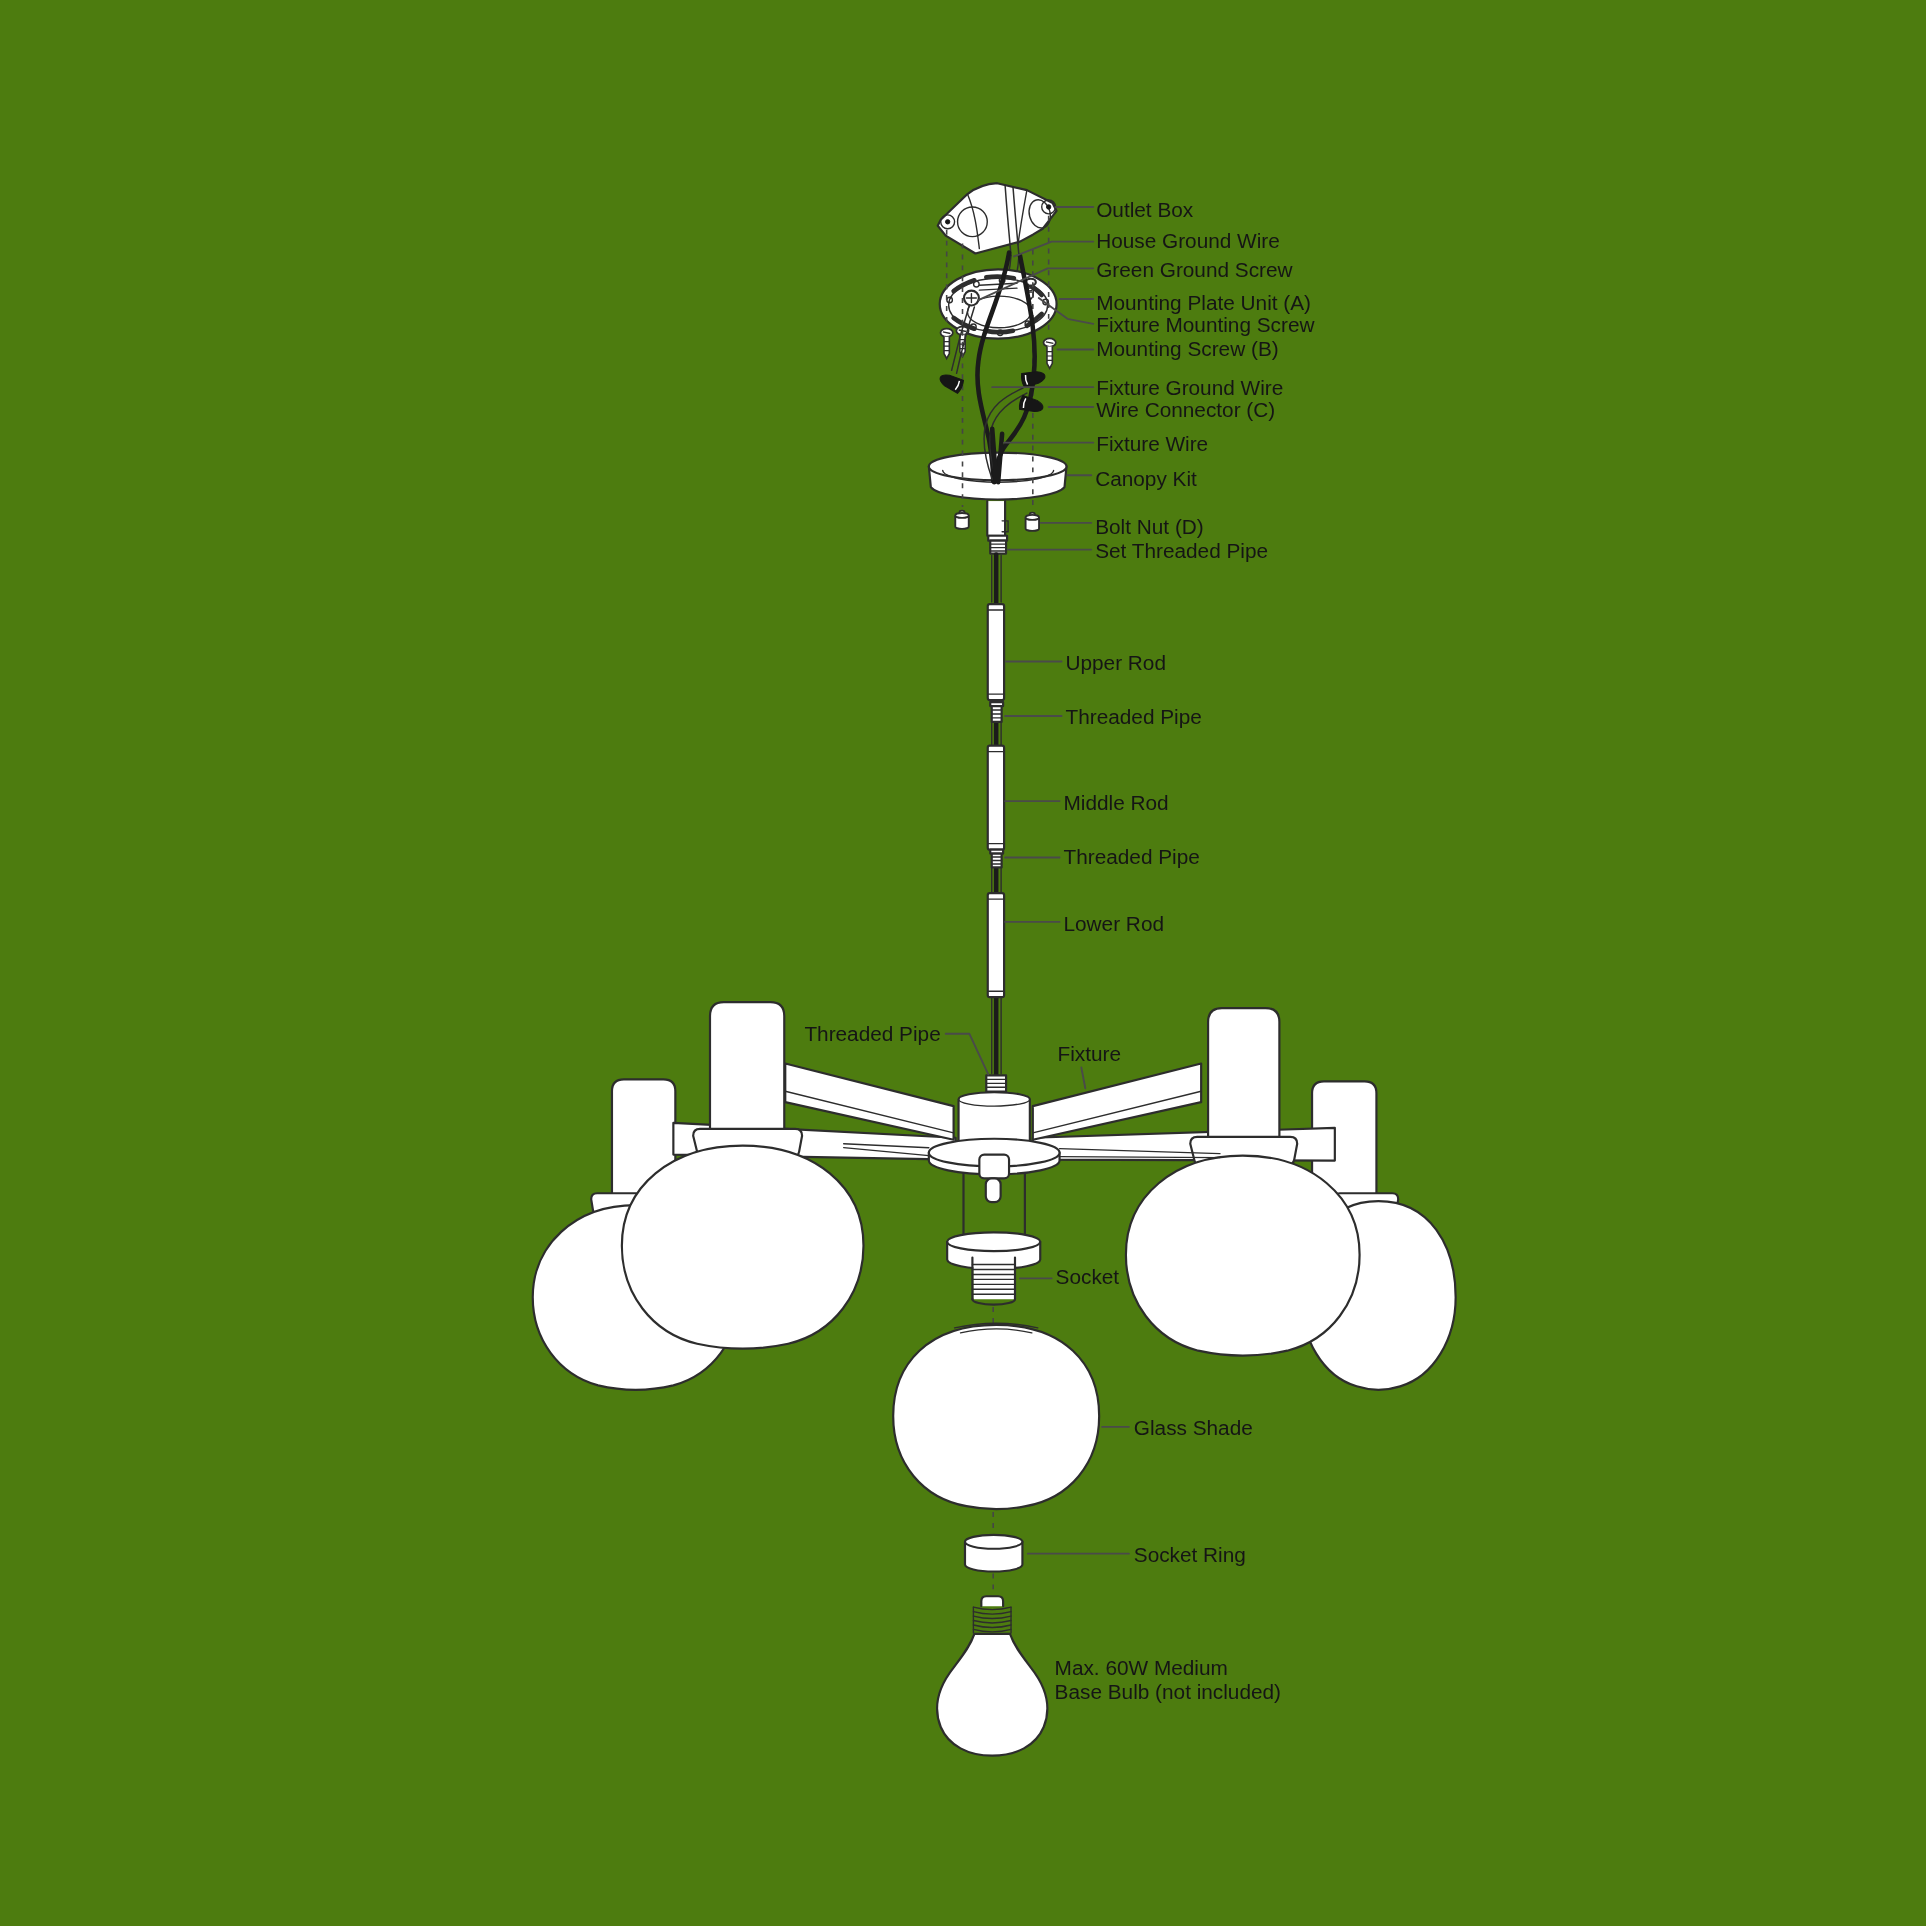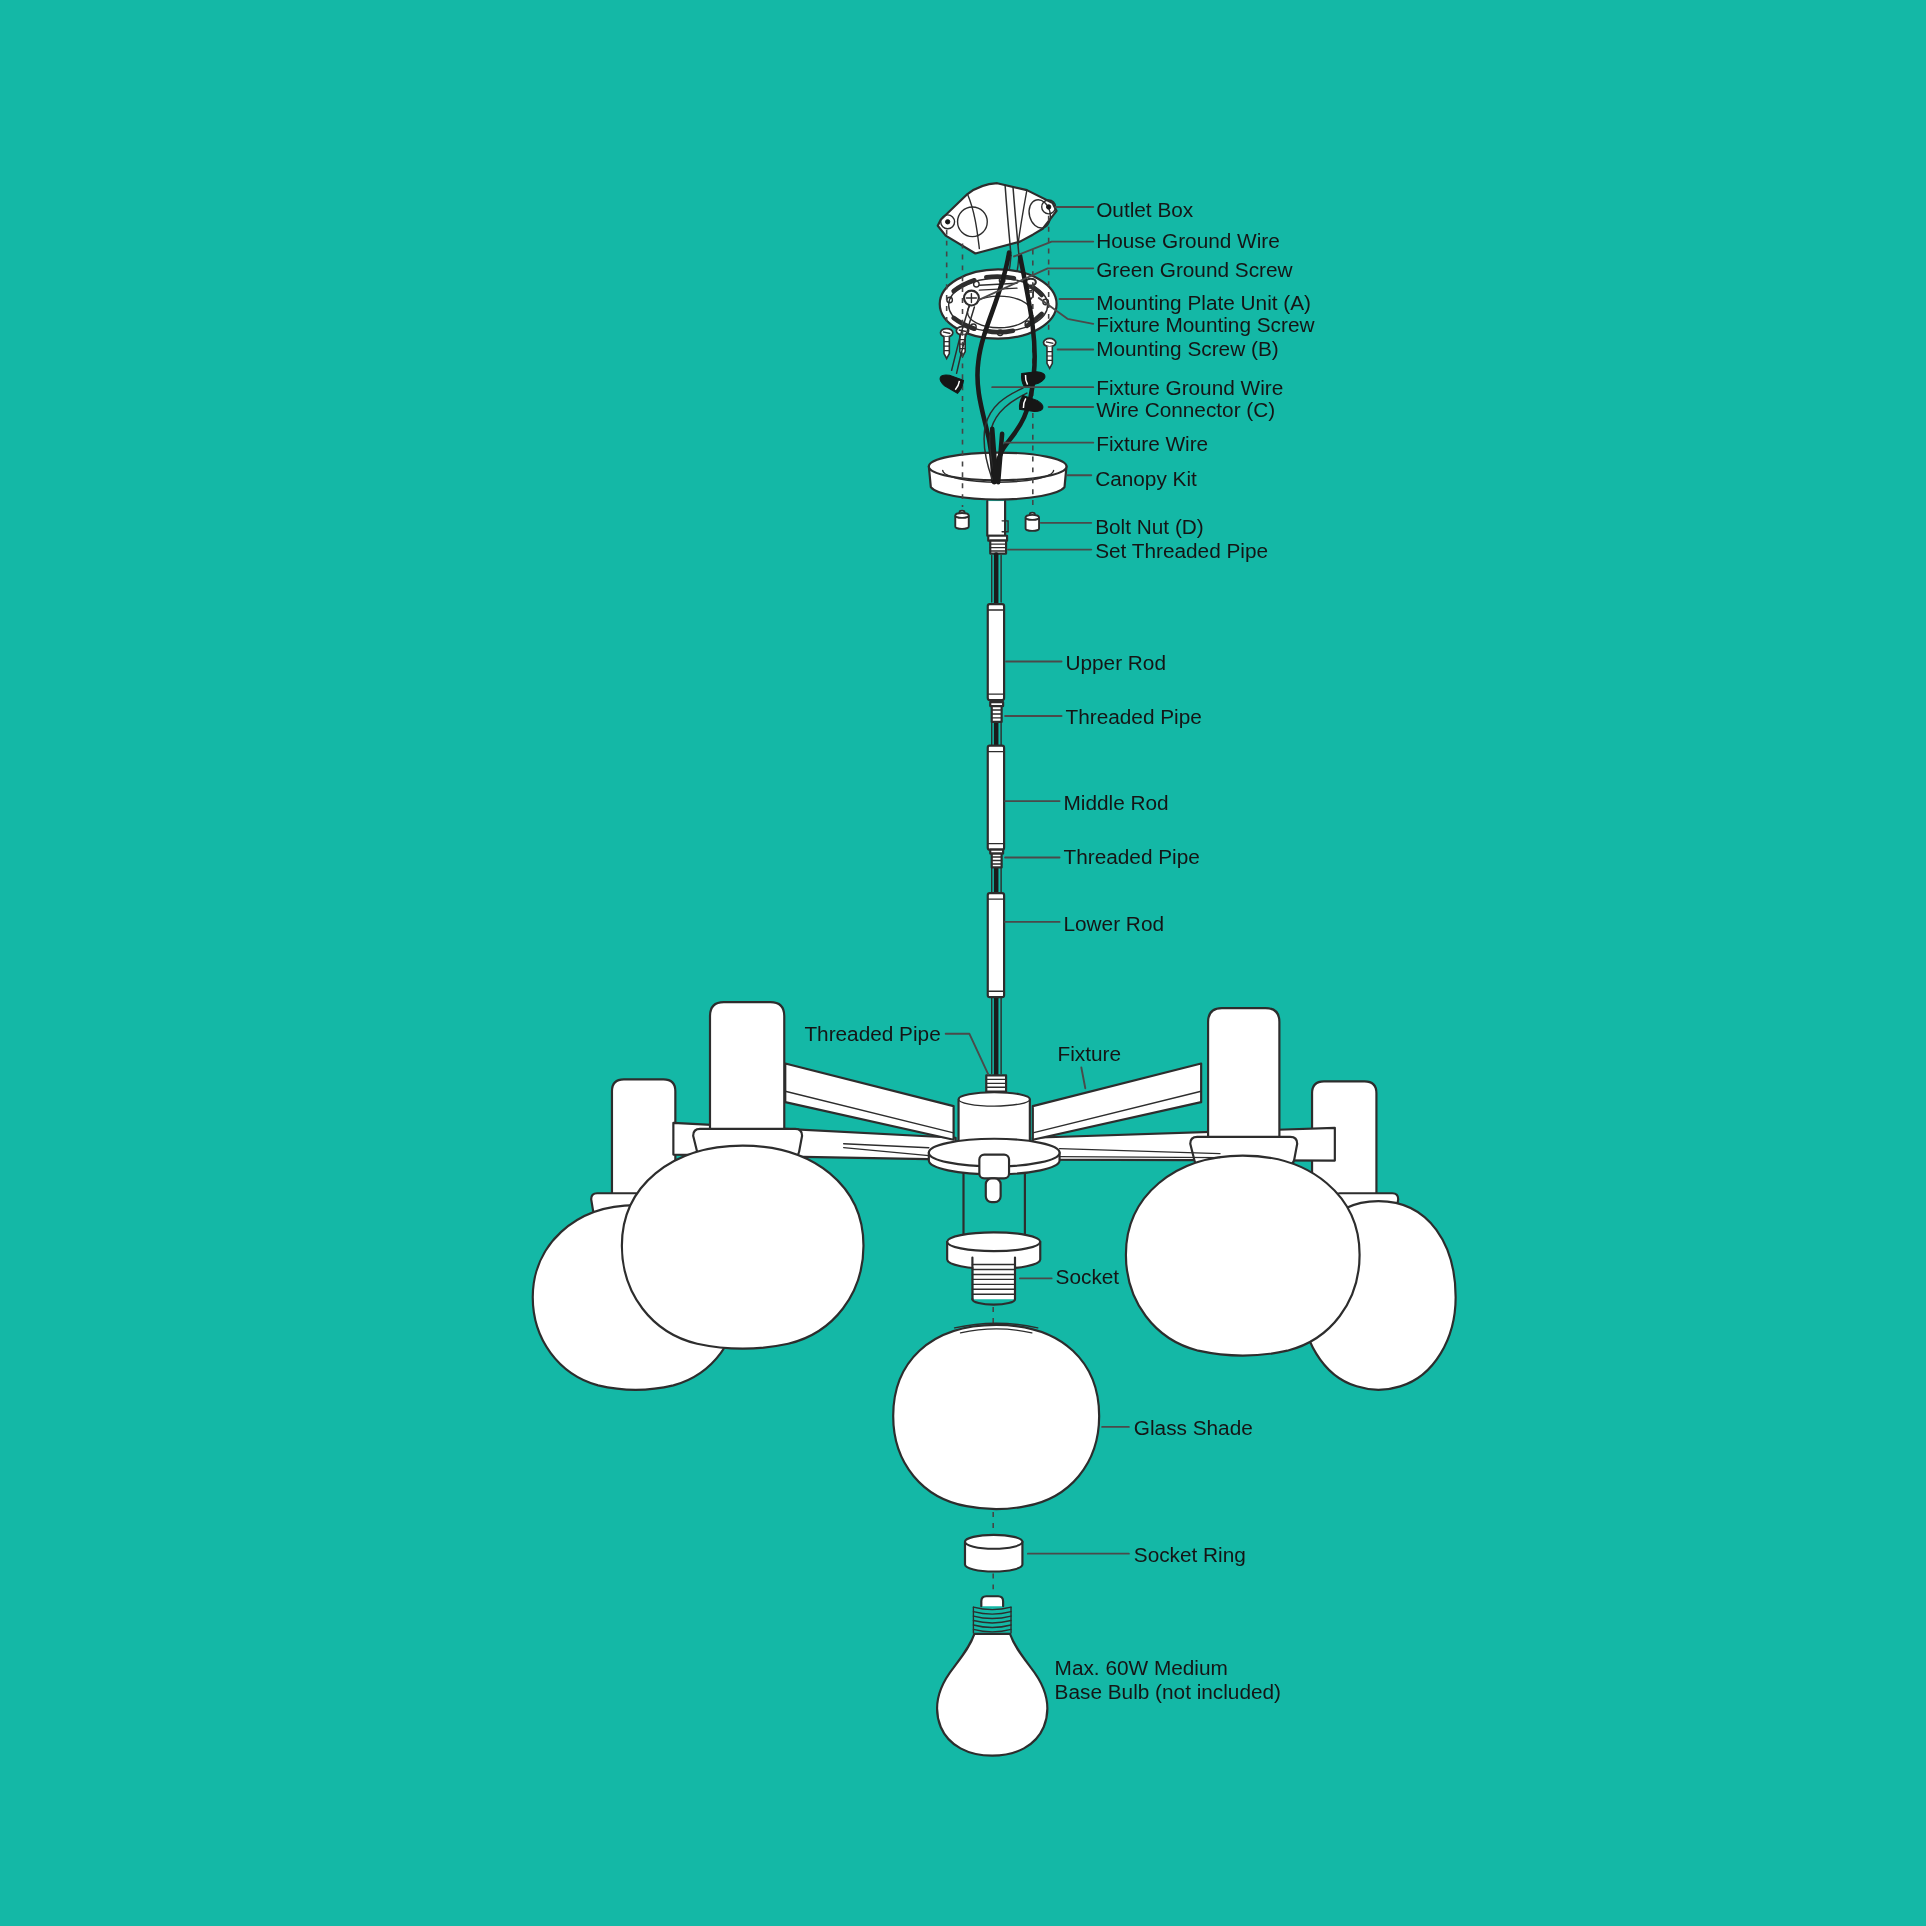--- a/index.html
+++ b/index.html
@@ -1,16 +1,16 @@
 <!DOCTYPE html>
 <html><head>
 <meta charset="utf-8">
 <style>
   html,body{margin:0;padding:0;background:#ffffff;}
-  .stage{width:1927px;height:1927px;background:#14b8a6;position:relative;overflow:hidden;}
+  .stage{width:1927px;height:1927px;background:#4d7c0f;position:relative;overflow:hidden;}
   svg{display:block;}
   svg text{font-family:"Liberation Sans","DejaVu Sans",sans-serif;font-size:21px;fill:#151515;}
   .ln{fill:none;stroke:#2d2d2d;stroke-width:2.2;stroke-linecap:round;stroke-linejoin:round;}
   .fw{fill:#ffffff;stroke:#2d2d2d;stroke-width:2.2;stroke-linecap:round;stroke-linejoin:round;}
   .thin{fill:none;stroke:#2d2d2d;stroke-width:1.4;stroke-linecap:round;}
   .slot{fill:none;stroke:#2d2d2d;stroke-width:4.6;stroke-linecap:round;}
   .wireblk{fill:none;stroke:#1b1b1b;stroke-width:4.6;stroke-linecap:round;}
   .wirewht{fill:none;stroke:#2d2d2d;stroke-width:1.5;stroke-linecap:round;}
   .leader{fill:none;stroke:#4a4a4a;stroke-width:1.9;stroke-linecap:round;stroke-linejoin:round;}
   .dash{fill:none;stroke:#454545;stroke-width:1.6;stroke-dasharray:5 6;}

